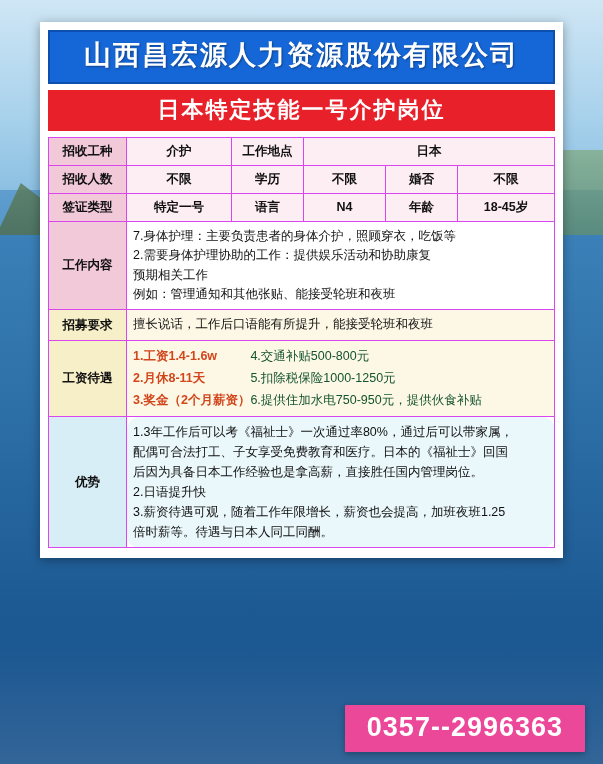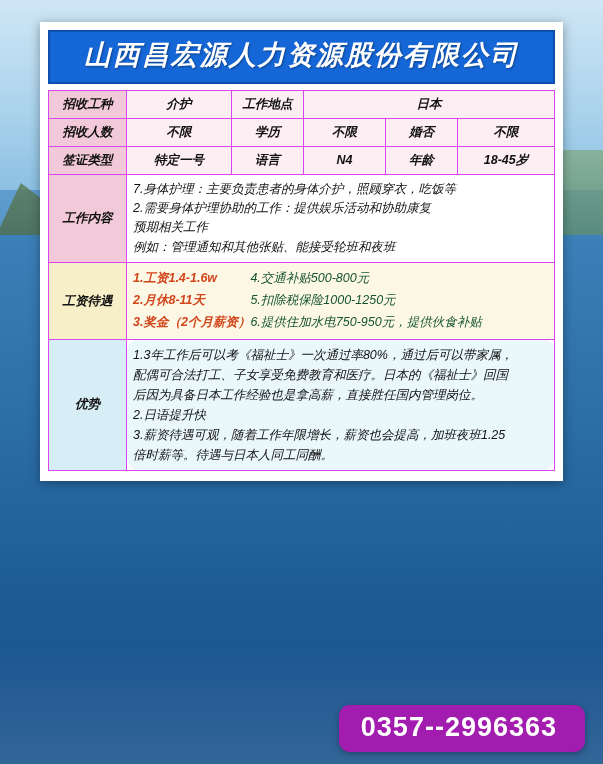--- a/index.html
+++ b/index.html
@@ -47,21 +47,20 @@
 
   .poster {
     position: absolute;
     left: 40px;
     top: 22px;
     width: 523px;
     background: #ffffff;
     box-shadow: 0 2px 10px rgba(0,0,0,.35);
     padding: 8px 8px 10px 8px;
     box-sizing: border-box;
-    font-style: italic;
   }
 
   .title-bar {
     background: #1566d6;
     border: 2px solid #0c4fae;
     color: #ffffff;
     text-align: center;
     font-size: 27px;
     font-weight: bold;
     letter-spacing: 2px;
@@ -208,44 +207,45 @@
   }
   .p2 .f1 { left: 14%; width: 12%; height: 52%; background: #49586f; }
   .p2 .f2 { left: 34%; width: 14%; height: 46%; background: #cfd3d8; }
   .p2 .f3 { left: 56%; width: 12%; height: 50%; background: #6b7a8f; }
   .p2 .f4 { left: 74%; width: 13%; height: 54%; background: #2f6f8f; }
 
   .phone-bar {
     position: absolute;
     right: 18px;
     bottom: 12px;
-    background: #a21caf;
+    background: #ec4899;
     color: #ffffff;
     font-size: 27px;
     font-weight: bold;
     letter-spacing: 1px;
-    padding: 7px 28px 9px 22px;
-    border-radius: 11px;
+    padding: 7px 22px 9px 22px;
+    border-radius: 1px;
     box-shadow: 0 2px 6px rgba(0,0,0,.3);
     font-family: "Liberation Sans", sans-serif;
   }
 </style>
 </head>
 <body>
 
 <div class="bg-sky"></div>
 <div class="bg-mountain"></div>
 <div class="bg-shore"></div>
 <div class="bg-water"></div>
 <div class="bg-glow"></div>
 
 <div class="poster">
 
   <div class="title-bar">山西昌宏源人力资源股份有限公司</div>
 
+  <div class="subtitle-bar">日本特定技能一号介护岗位</div>
 
   <table class="info">
     <colgroup>
       <col style="width:78px">
       <col style="width:105px">
       <col style="width:72px">
       <col style="width:82px">
       <col style="width:72px">
       <col>
     </colgroup>
@@ -276,20 +276,24 @@
       <tr>
         <td class="lbl">工作内容</td>
         <td class="content" colspan="5">
           <div>7.身体护理：主要负责患者的身体介护，照顾穿衣，吃饭等</div>
           <div>2.需要身体护理协助的工作：提供娱乐活动和协助康复</div>
           <div>预期相关工作</div>
           <div>例如：管理通知和其他张贴、能接受轮班和夜班</div>
         </td>
       </tr>
 
+      <tr>
+        <td class="lbl-y">招募要求</td>
+        <td class="content-y" colspan="5">擅长说话，工作后口语能有所提升，能接受轮班和夜班</td>
+      </tr>
 
       <tr>
         <td class="lbl-y">工资待遇</td>
         <td class="content-y" colspan="5">
           <div class="wage-wrap">
             <div class="wage-left">
               <div>1.工资1.4-1.6w</div>
               <div>2.月休8-11天</div>
               <div>3.奖金（2个月薪资）</div>
             </div>

